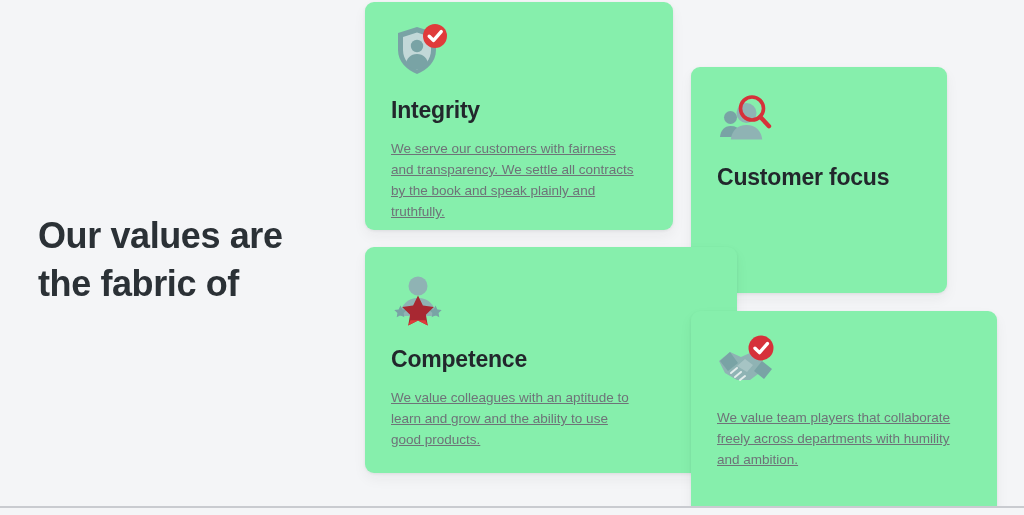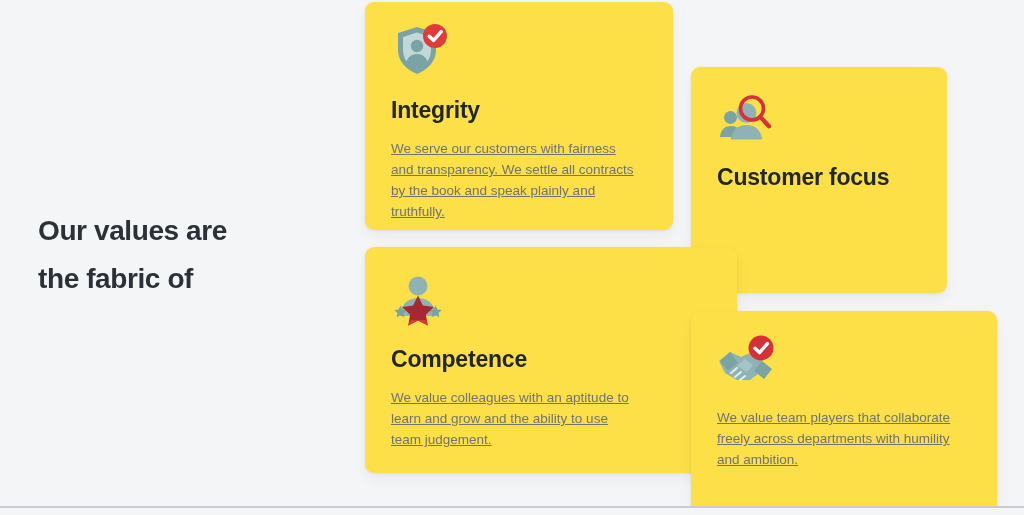--- a/index.html
+++ b/index.html
@@ -31,32 +31,32 @@
     border-top: 2px solid #c9cbd0;
     box-sizing: border-box;
   }
 
   
   .headline {
     position: absolute;
     left: 38px;
     top: 188px;
     width: 300px;
-    font-size: 28px;
+    font-size: 36px;
     line-height: 48px;
     font-weight: bold;
     letter-spacing: -0.4px;
     color: #2b3136;
   }
   .headline-line { display: block; white-space: nowrap; }
 
   
   .card {
     position: absolute;
-    background: #fde047;
+    background: #86efac;
     border-radius: 9px;
     box-shadow: 0 1px 3px rgba(30, 35, 45, 0.07), 0 6px 14px rgba(30, 35, 45, 0.05);
     box-sizing: border-box;
     overflow: hidden;
   }
   .card-inner {
     padding: 26px 28px 24px 26px;
   }
   .card-icon {
     display: block;
@@ -141,21 +141,21 @@
         <svg viewBox="0 0 60 58" width="60" height="58" aria-hidden="true">
           <circle cx="27" cy="13" r="9.5" fill="#8fb3b4"></circle>
           <path d="M27 25 C16.5 25 9.5 32 9 43 L45 43 C44.5 32 37.5 25 27 25 Z" fill="#8fb3b4"></path>
           <path d="M9.5 32.5 L11.4 36.4 L15.7 37 L12.6 40 L13.3 44.3 L9.5 42.3 L5.7 44.3 L6.4 40 L3.3 37 L7.6 36.4 Z" fill="#79a3a5"></path>
           <path d="M44.5 32.5 L46.4 36.4 L50.7 37 L47.6 40 L48.3 44.3 L44.5 42.3 L40.7 44.3 L41.4 40 L38.3 37 L42.6 36.4 Z" fill="#79a3a5"></path>
           <path d="M27 22.5 L31.9 32.4 L42.8 34 L34.9 41.7 L36.8 52.6 L27 47.4 L17.2 52.6 L19.1 41.7 L11.2 34 L22.1 32.4 Z" fill="#a82832"></path>
           <path d="M19.5 47.2 L17.2 52.6 L27 47.4 L36.8 52.6 L34.6 47.2 Z" fill="#e03b3b"></path>
         </svg>
       </span>
       <h2 class="card-title">Competence</h2>
-      <p class="card-body">We value colleagues with an aptitude to learn and grow and the ability to use team judgement.</p>
+      <p class="card-body">We value colleagues with an aptitude to learn and grow and the ability to use good products.</p>
     </div>
   </div>
 
   <div class="card" id="card-teamwork">
     <div class="card-inner">
       <span class="card-icon">
         <svg viewBox="0 0 60 58" width="60" height="58" aria-hidden="true">
           <path d="M2 26 L13 17 L24 22 L33 18 L45 26 L45 36 L33 45 L20 45 L8 38 Z" fill="#8fb3b4"></path>
           <path d="M13 17 L3 26 L11 36 L21 28 Z" fill="#79a3a5"></path>
           <path d="M45 26 L55 34 L47 44 L37 36 Z" fill="#79a3a5"></path>

